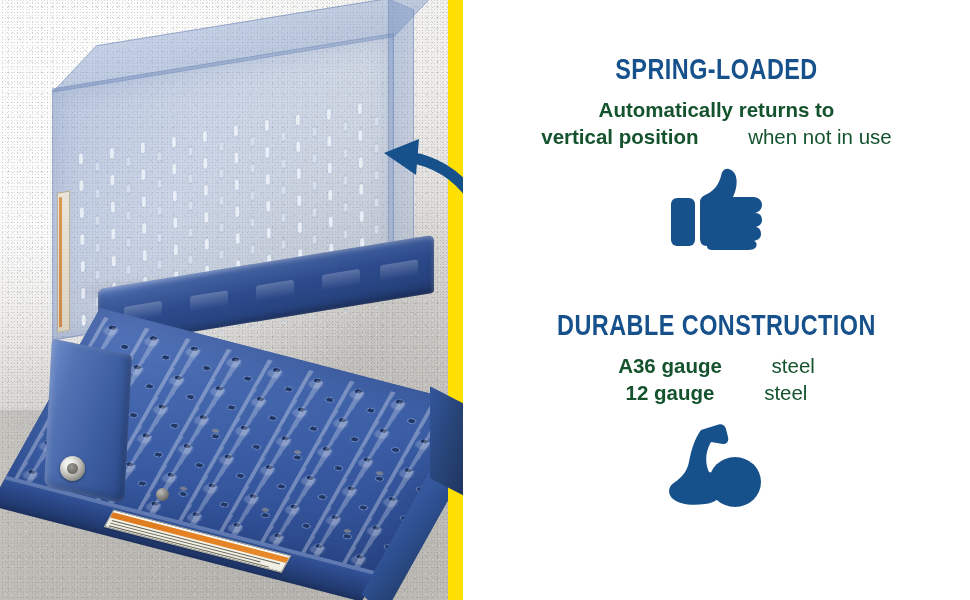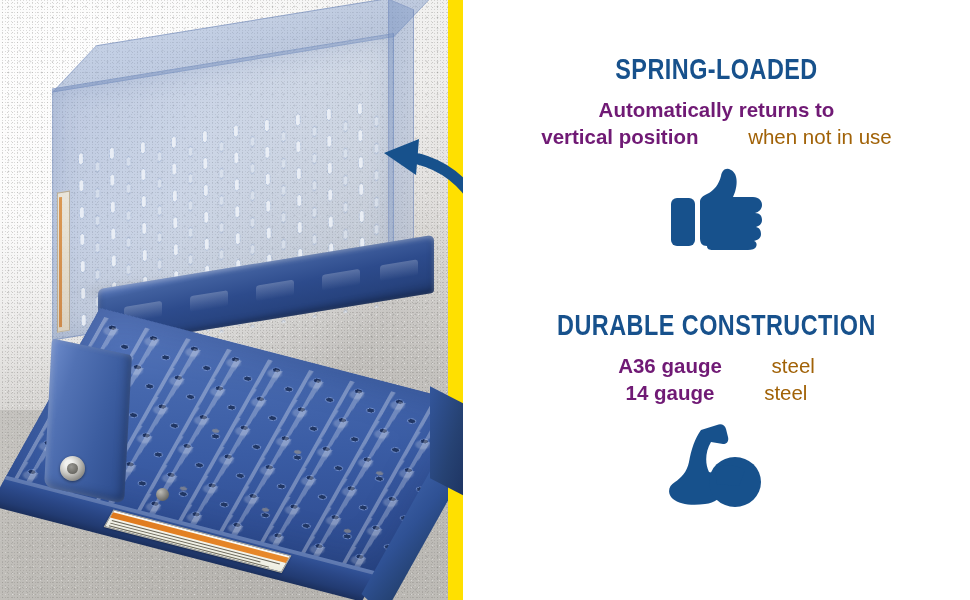--- a/index.html
+++ b/index.html
@@ -139,22 +139,22 @@
   
   .panel{position:absolute;left:463px;top:0;width:507px;height:600px;background:#fff;}
   .block{position:absolute;left:0;width:507px;text-align:center;}
   .blk-a{top:52px;}
   .blk-b{top:308px;}
   h2.hd{margin:0;color:#17518c;font-size:30px;line-height:34px;
         font-weight:bold;letter-spacing:.6px;
         transform:scaleX(.78);transform-origin:center;white-space:nowrap;}
   .sub{margin:10px auto 0;font-size:20.5px;line-height:27px;color:#1d1d1b;
        font-weight:bold;max-width:400px;}
-  .sub .hi{color:#701a75;}
-  .sub .norm{color:#a16207;font-weight:normal;margin-left:44px;}
+  .sub .hi{color:#14532d;}
+  .sub .norm{color:#14532d;font-weight:normal;margin-left:44px;}
   .icon-wrap{margin-top:18px;display:flex;justify-content:center;}
 
   
   .deg{position:absolute;left:522px;top:222px;font-size:33px;font-weight:bold;color:#17518c;}
   .arrow-svg{position:absolute;left:370px;top:135px;}
 </style>
 </head>
 <body>
 
 <div class="stage">
@@ -245,21 +245,21 @@
                    C40,82 38,81 38,78 Z" fill="#17518c"></path>
         </svg>
       </div>
     </div>
 
     <div class="block blk-b">
       <h2 class="hd">DURABLE CONSTRUCTION</h2>
       <div class="sub">
         <span class="hi">A36 gauge</span>
         <span class="norm">steel</span><br>
-        <span class="hi">14 gauge</span>
+        <span class="hi">12 gauge</span>
         <span class="norm">steel</span>
       </div>
       <div class="icon-wrap">
         <svg width="104" height="88" viewBox="0 0 104 88">
           <path d="M36,6 C30,14 26,26 24,38 C22,48 16,54 10,58
                    C3,62 2,70 8,75 C14,80 26,82 40,80
                    C50,79 56,74 58,66 L60,52 L44,48
                    C40,40 40,28 46,18 L58,20 C62,20 64,17 63,13
                    L61,5 C60,1 56,-1 52,1 L36,6 Z" fill="#17518c"></path>
           <ellipse cx="70" cy="58" rx="26" ry="25" fill="#17518c"></ellipse>

